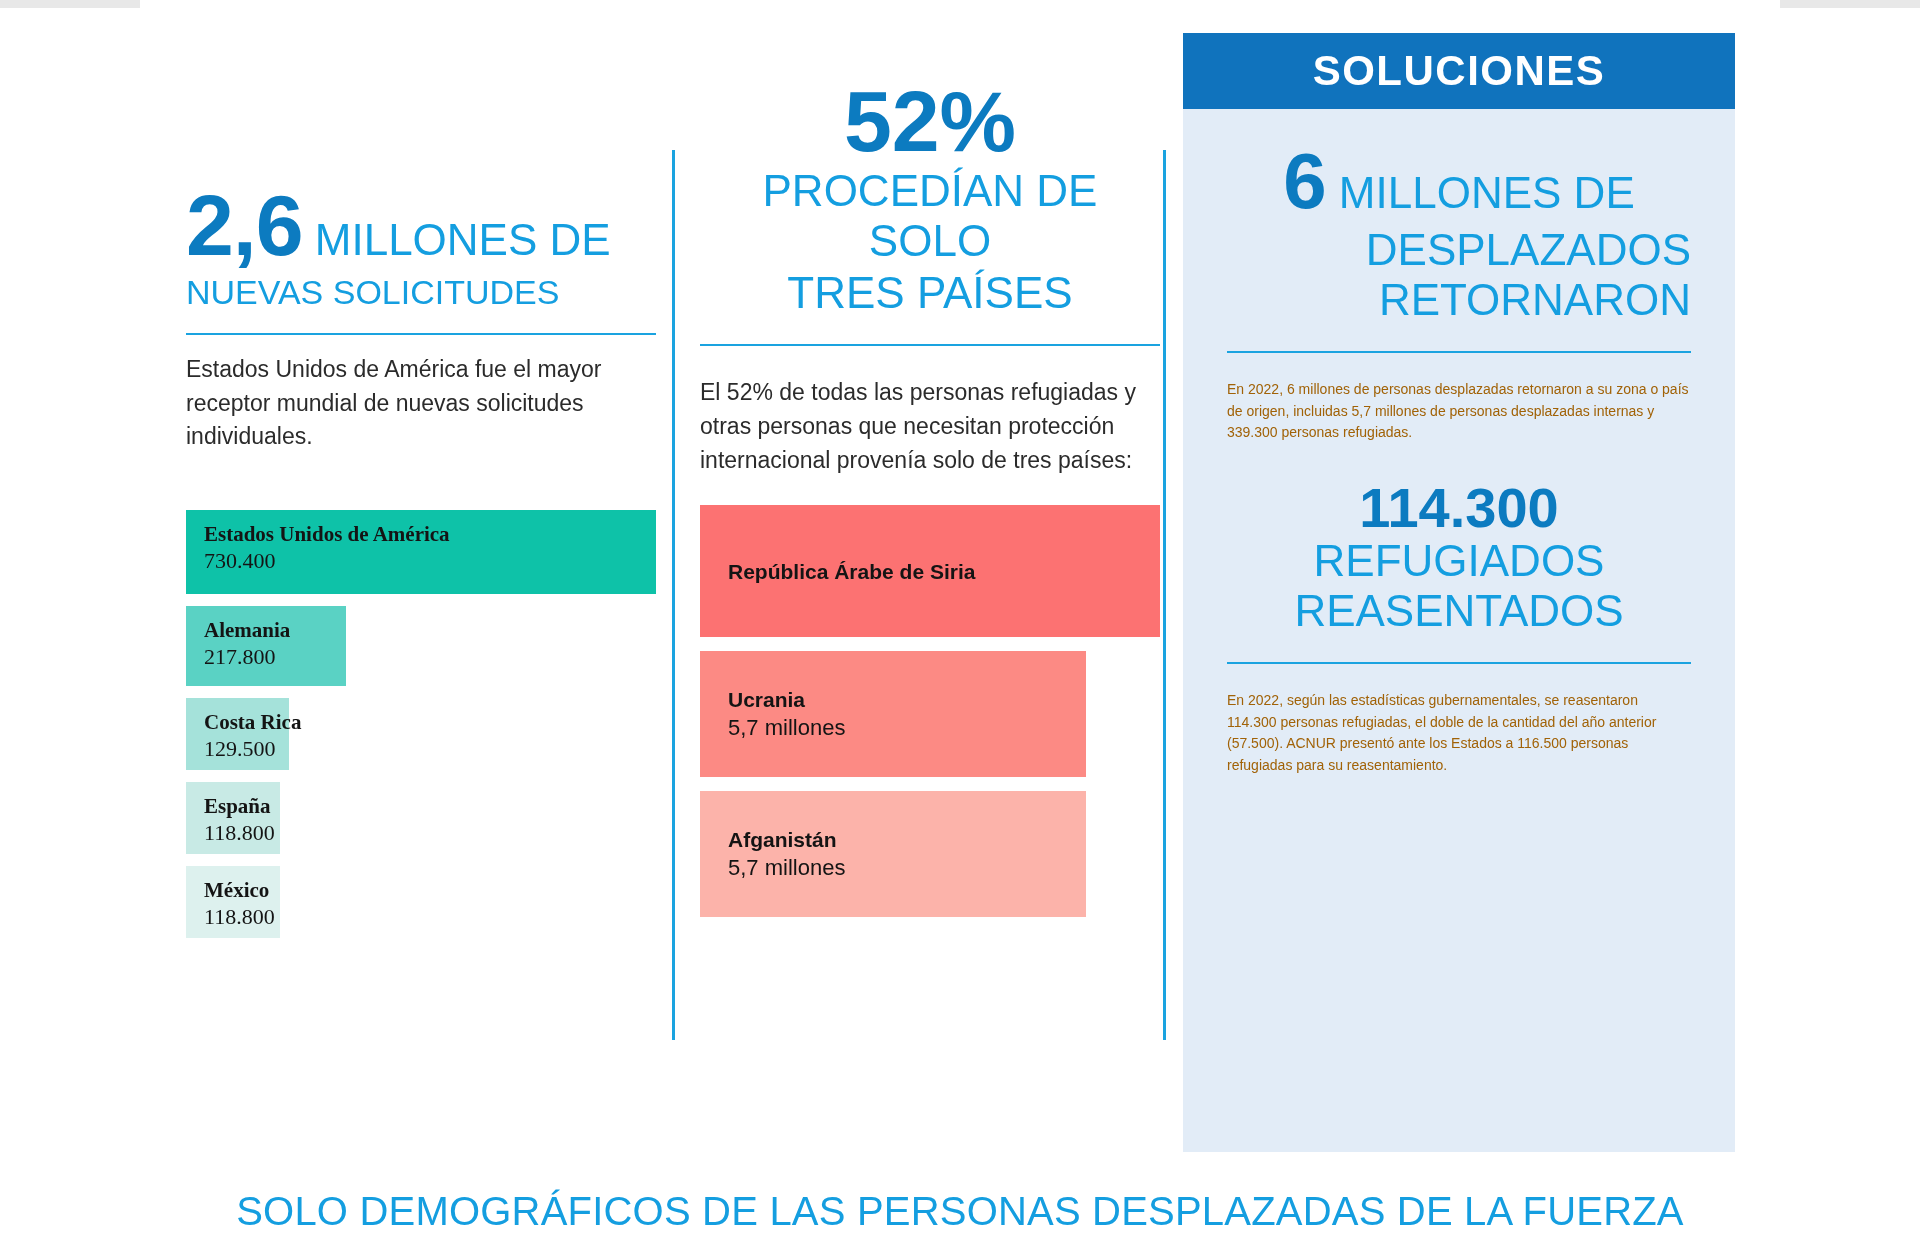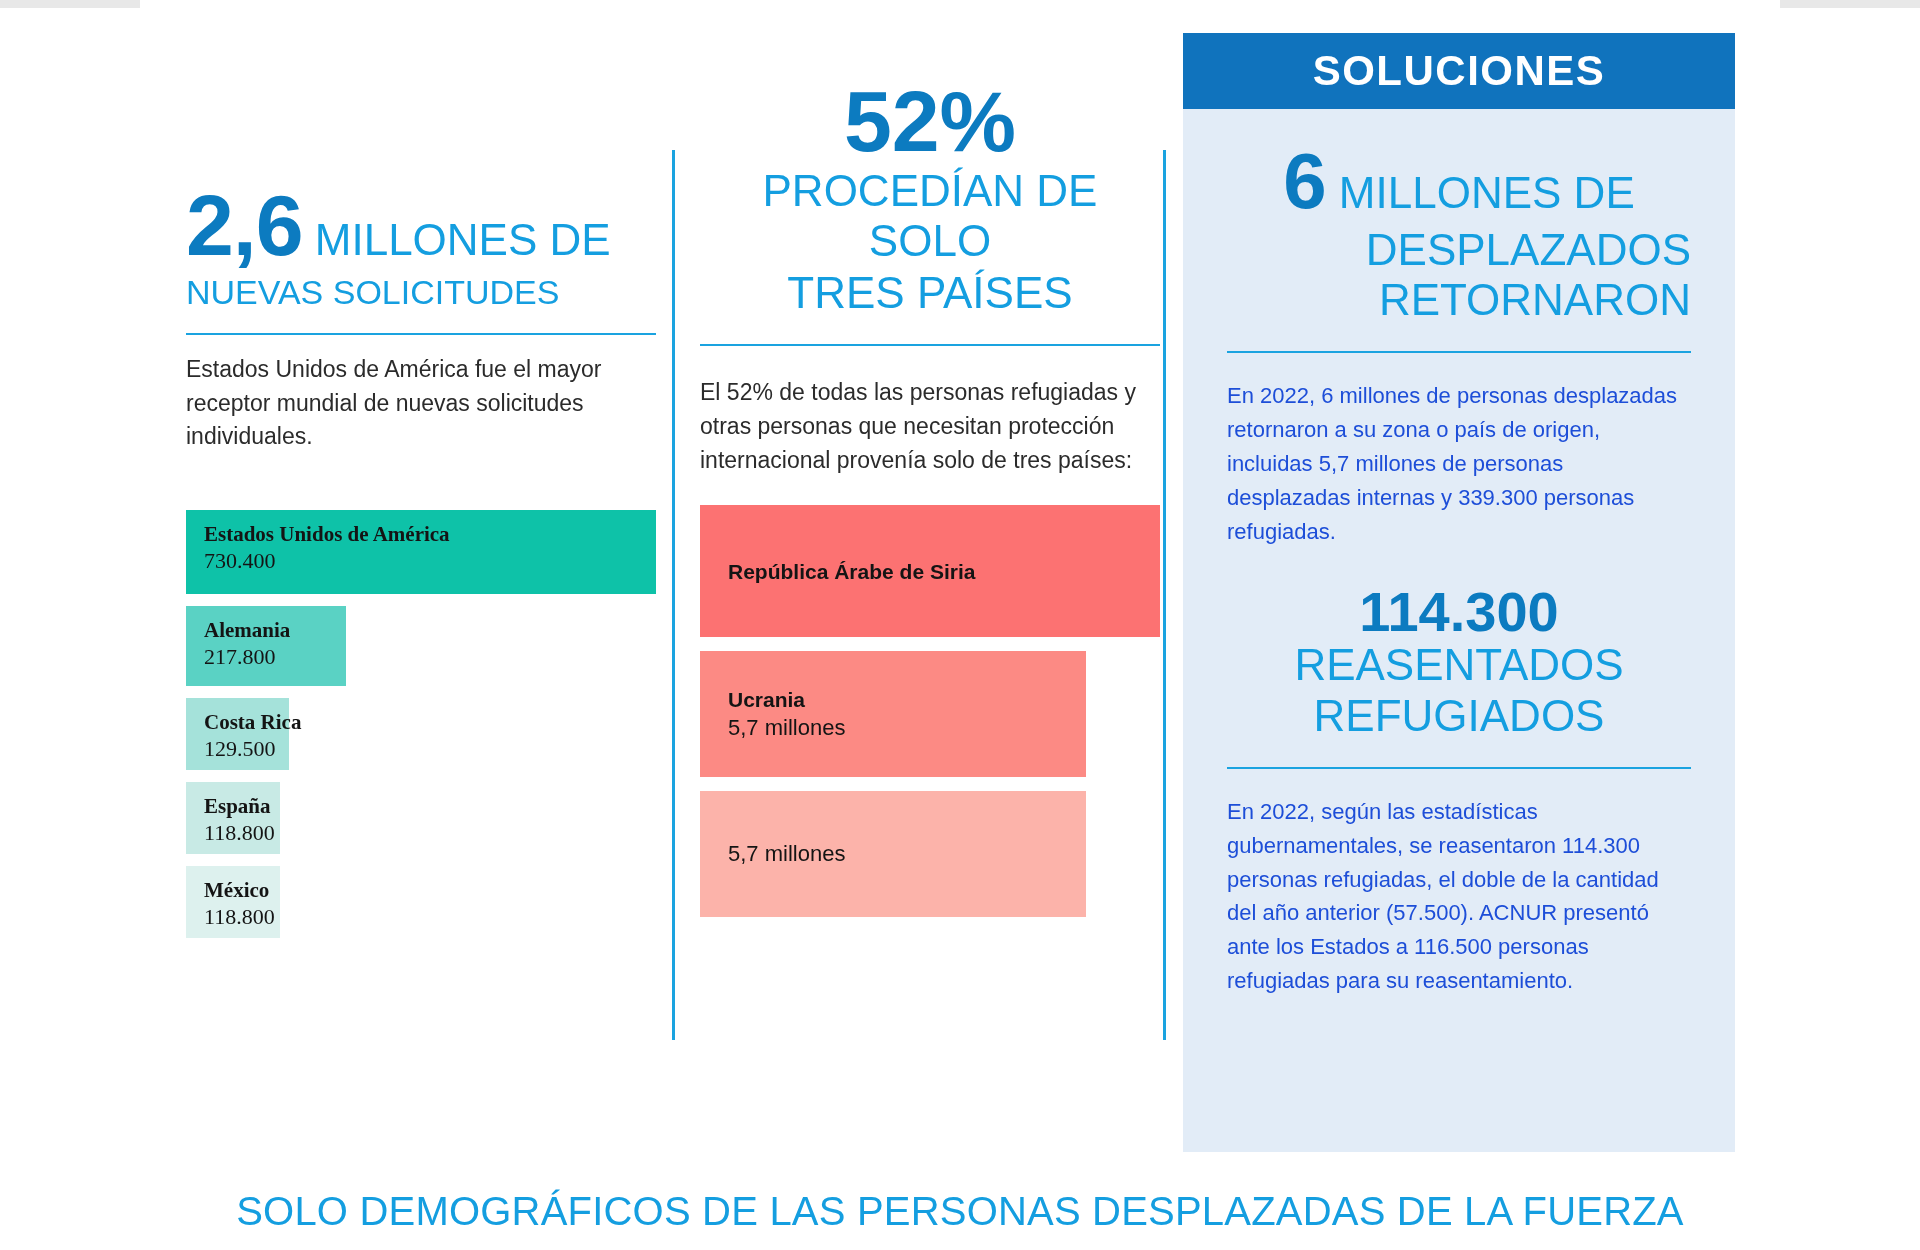--- a/index.html
+++ b/index.html
@@ -85,21 +85,21 @@
   }
   .panel-head span {
     color: #ffffff; font-size: 42px; font-weight: 700; letter-spacing: 1.5px;
   }
   .panel-body { padding: 30px 44px 0 44px; }
   .pstat { text-align: center; color: #149ee0; line-height: 1.1; }
   .pstat .n { font-size: 78px; font-weight: 700; color: #0c7bc0; }
   .pstat .w { font-size: 44px; color: #149ee0; }
   .pstat .l2 { font-size: 44px; color: #149ee0; display: block; line-height: 1.14; text-align: right; }
   .panel .rule { background: #1aa3e0; height: 2px; margin: 26px 0 26px 0; }
-  .panel .body-txt { font-size: 22px; line-height: 1.54; color: #1d4ed8; }
+  .panel .body-txt { font-size: 14px; line-height: 1.54; color: #a16207; }
   .pstat2 { text-align: center; margin-top: 36px; }
   .pstat2 .n { font-size: 56px; font-weight: 700; color: #0c7bc0; line-height: 1.0; display: block; }
   .pstat2 .w { font-size: 44px; color: #149ee0; display: block; line-height: 1.14; }
 
   
   .footer {
     position: absolute; left: 0; bottom: 16px; width: 1920px;
     text-align: center;
   }
   .footer span {
@@ -162,42 +162,43 @@
 
     <div class="bars-pink">
       <div class="bar-p" id="pbar0" style="background: rgb(252, 114, 114); width: 460px; height: 132px; display: flex; flex-direction: column; justify-content: center;">
         <div class="bl">República Árabe de Siria</div>
       </div>
       <div class="bar-p" id="pbar1" style="background: rgb(252, 138, 132); width: 386px; height: 126px; display: flex; flex-direction: column; justify-content: center;">
         <div class="bl">Ucrania</div>
         <div class="bv">5,7 millones</div>
       </div>
       <div class="bar-p" id="pbar2" style="background: rgb(252, 179, 170); width: 386px; height: 126px; display: flex; flex-direction: column; justify-content: center;">
+        <div class="bl">Afganistán</div>
         <div class="bv">5,7 millones</div>
       </div>
     </div>
   </div>
 
   <div class="panel">
     <div class="panel-head">
       <span>SOLUCIONES</span>
     </div>
     <div class="panel-body">
       <div class="pstat">
         <span class="n">6</span><span class="w"> MILLONES DE</span>
         <span class="l2">DESPLAZADOS</span>
         <span class="l2">RETORNARON</span>
       </div>
       <div class="rule"></div>
       <div class="body-txt">En 2022, 6 millones de personas desplazadas retornaron a su zona o país de origen, incluidas 5,7 millones de personas desplazadas internas y 339.300 personas refugiadas.</div>
 
       <div class="pstat2">
         <span class="n">114.300</span>
+        <span class="w">REFUGIADOS</span>
         <span class="w">REASENTADOS</span>
-        <span class="w">REFUGIADOS</span>
       </div>
       <div class="rule"></div>
       <div class="body-txt">En 2022, según las estadísticas gubernamentales, se reasentaron 114.300 personas refugiadas, el doble de la cantidad del año anterior (57.500). ACNUR presentó ante los Estados a 116.500 personas refugiadas para su reasentamiento.</div>
     </div>
   </div>
 
   <div class="footer">
     <span>SOLO DEMOGRÁFICOS DE LAS PERSONAS DESPLAZADAS DE LA FUERZA</span>
   </div>
 

